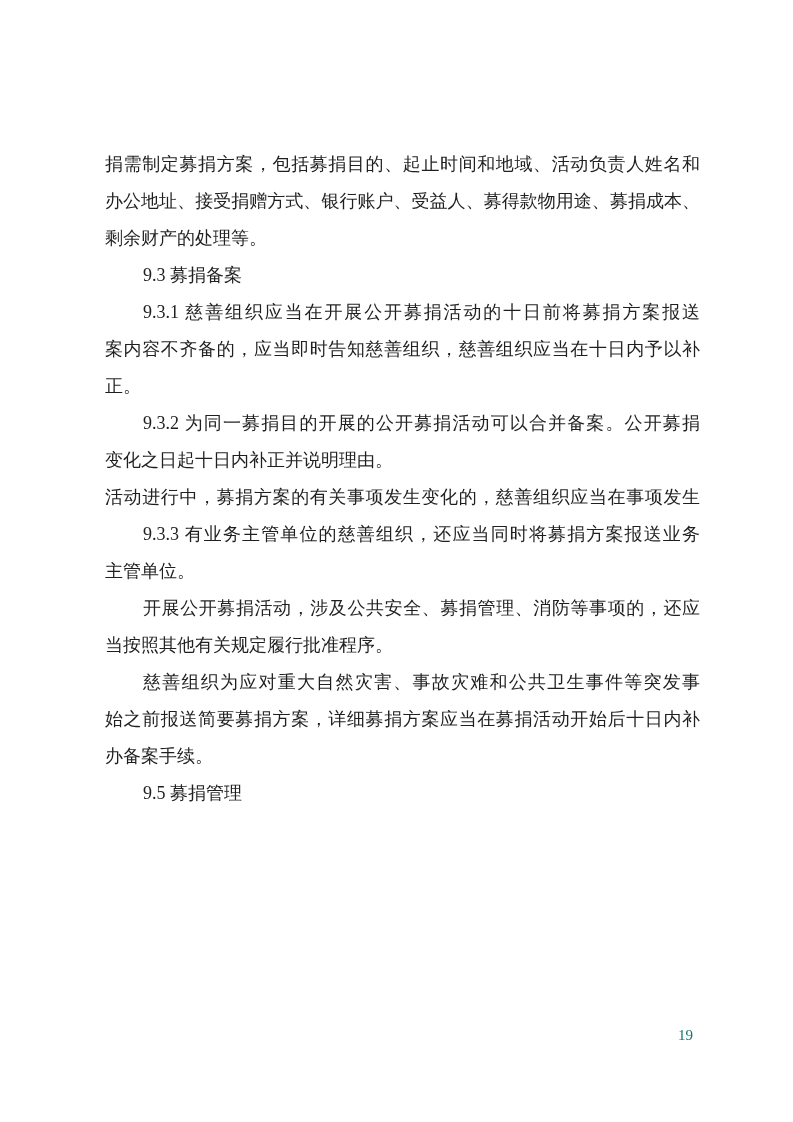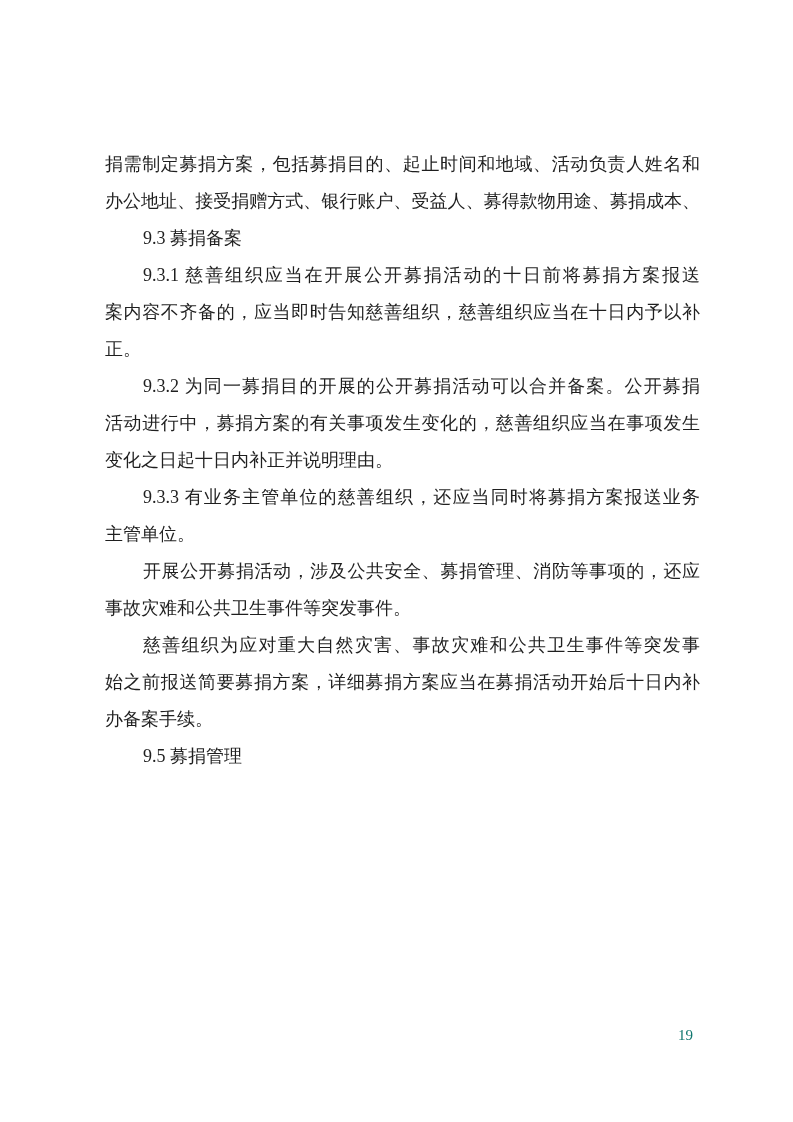--- a/index.html
+++ b/index.html
@@ -46,31 +46,32 @@
     color: #0f766e;
   }
 </style>
 </head>
 <body>
 
 <div class="page">
   <div class="text-block">
     <div class="line">捐需制定募捐方案，包括募捐目的、起止时间和地域、活动负责人姓名和</div>
     <div class="line">办公地址、接受捐赠方式、银行账户、受益人、募得款物用途、募捐成本、</div>
+    <div class="line end">剩余财产的处理等。</div>
     <div class="line end indent">9.3 募捐备案</div>
     <div class="line indent">9.3.1 慈善组织应当在开展公开募捐活动的十日前将募捐方案报送</div>
     <div class="line">案内容不齐备的，应当即时告知慈善组织，慈善组织应当在十日内予以补</div>
     <div class="line end">正。</div>
     <div class="line indent">9.3.2 为同一募捐目的开展的公开募捐活动可以合并备案。公开募捐</div>
+    <div class="line end">变化之日起十日内补正并说明理由。</div>
     <div class="line">活动进行中，募捐方案的有关事项发生变化的，慈善组织应当在事项发生</div>
-    <div class="line end">变化之日起十日内补正并说明理由。</div>
     <div class="line indent">9.3.3 有业务主管单位的慈善组织，还应当同时将募捐方案报送业务</div>
     <div class="line end">主管单位。</div>
     <div class="line indent">开展公开募捐活动，涉及公共安全、募捐管理、消防等事项的，还应</div>
-    <div class="line end">事故灾难和公共卫生事件等突发事件。</div>
+    <div class="line end">当按照其他有关规定履行批准程序。</div>
     <div class="line indent">慈善组织为应对重大自然灾害、事故灾难和公共卫生事件等突发事件，</div>
     <div class="line">始之前报送简要募捐方案，详细募捐方案应当在募捐活动开始后十日内补</div>
     <div class="line end">办备案手续。</div>
     <div class="line end indent">9.5 募捐管理</div>
   </div>
 
   <div class="page-number">19</div>
 </div>
 
 </body></html>

